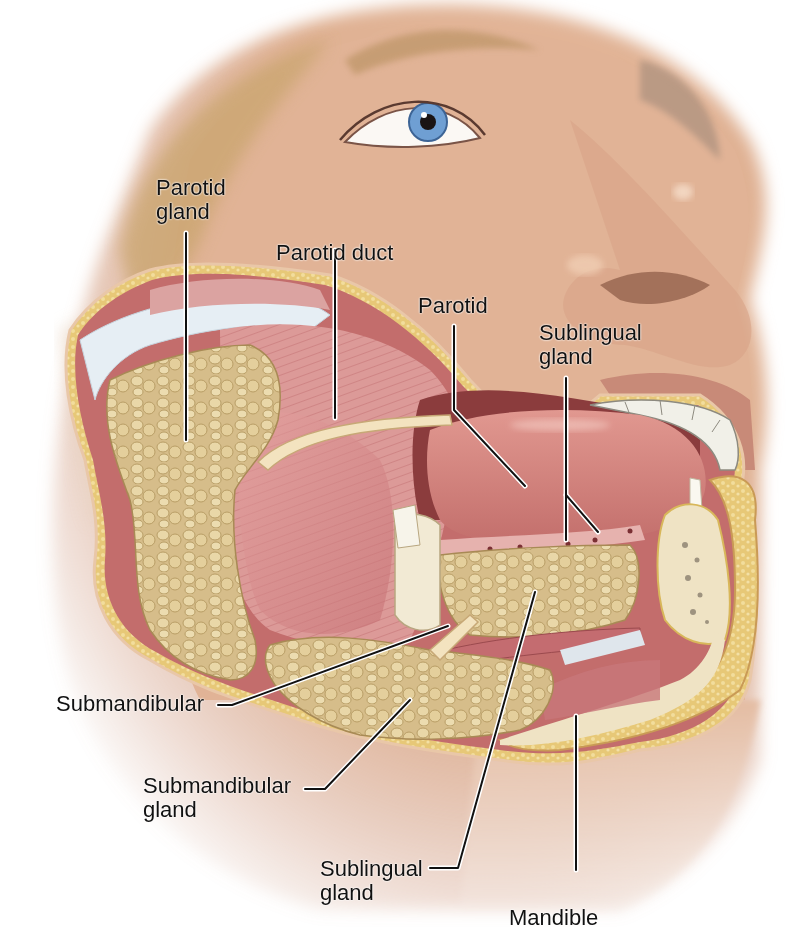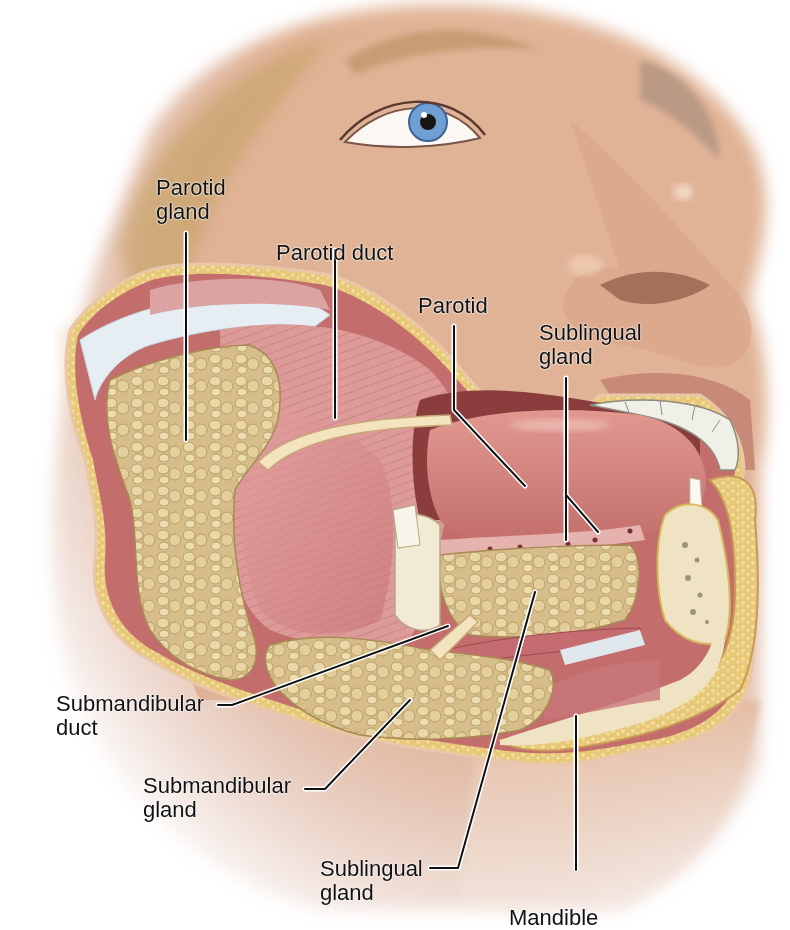--- a/index.html
+++ b/index.html
@@ -216,21 +216,20 @@
   </div>
   <div class="label" style="left:418px; top:294px;">
     <div>Parotid</div>
   </div>
   <div class="label" style="left:539px; top:321px;">
     <div>Sublingual</div>
     <div>gland</div>
   </div>
   <div class="label" style="left:56px; top:692px;">
     <div>Submandibular</div>
-    <div>duct</div>
   </div>
   <div class="label" style="left:143px; top:774px;">
     <div>Submandibular</div>
     <div>gland</div>
   </div>
   <div class="label" style="left:320px; top:857px;">
     <div>Sublingual</div>
     <div>gland</div>
   </div>
   <div class="label" style="left:509px; top:882px;margin-top:24px;">

